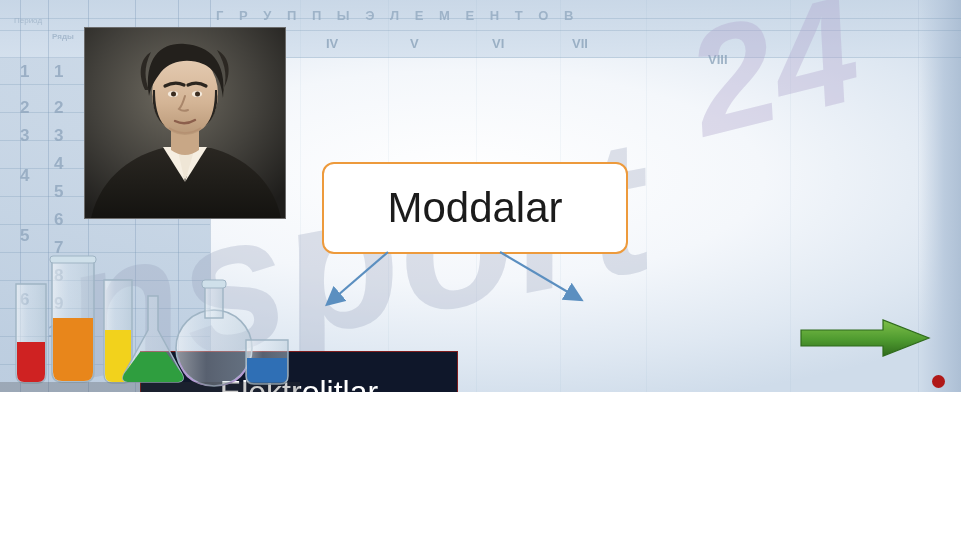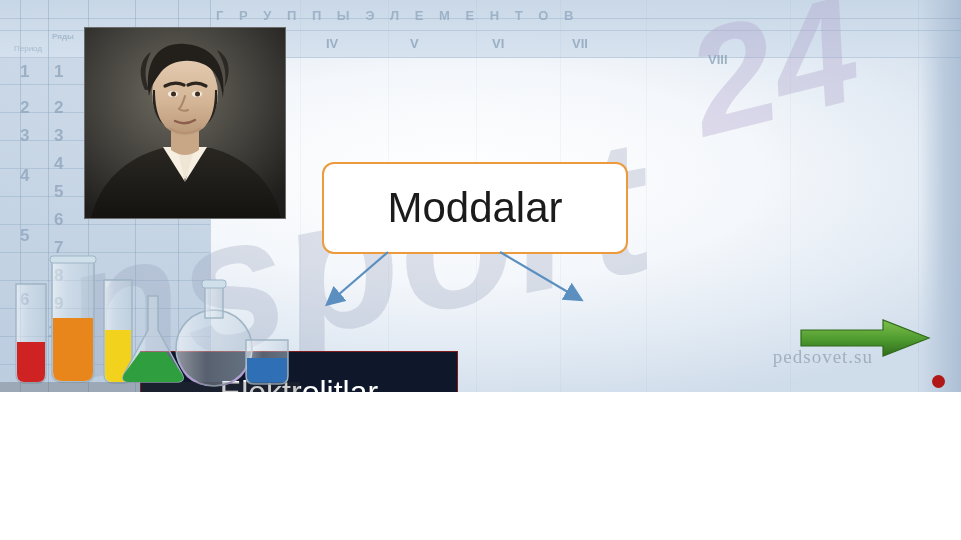--- a/index.html
+++ b/index.html
@@ -236,21 +236,21 @@
   <div class="grid-line-h" style="top:336px;width:210px;"></div>
   <div class="grid-line-h" style="top:364px;width:210px;"></div>
 
   <div class="pt-head" style="left:216px; top:8px;">Г  Р  У  П  П  Ы     Э  Л  Е  М  Е  Н  Т  О  В</div>
   <div class="pt-group" style="left:326px; top:36px;">IV</div>
   <div class="pt-group" style="left:410px; top:36px;">V</div>
   <div class="pt-group" style="left:492px; top:36px;">VI</div>
   <div class="pt-group" style="left:572px; top:36px;">VII</div>
   <div class="pt-group" style="left:708px; top:52px;">VIII</div>
 
-  <div class="pt-small" style="left:14px; top:44px;text-align:center;">Период</div>
+  <div class="pt-small" style="left:14px; top:16px;text-align:center;">Период</div>
   <div class="pt-small" style="left:52px; top:32px;font-weight:bold;">Ряды</div>
 
   <div class="pt-rownum" style="left:20px; top:62px;">1</div>
   <div class="pt-rownum" style="left:20px; top:98px;">2</div>
   <div class="pt-rownum" style="left:20px; top:126px;">3</div>
   <div class="pt-rownum" style="left:20px; top:166px;">4</div>
   <div class="pt-rownum" style="left:20px; top:226px;">5</div>
   <div class="pt-rownum" style="left:20px; top:290px;">6</div>
   <div class="pt-rownum" style="left:20px; top:342px;">7</div>
 
@@ -264,21 +264,20 @@
   <div class="pt-rownum" style="left:54px; top:266px;">8</div>
   <div class="pt-rownum" style="left:54px; top:294px;">9</div>
   <div class="pt-rownum" style="left:48px; top:322px;">10</div>
 
   <div class="pt-small" style="left:14px; top:372px;margin-top:27px;">Лантаноиды</div>
   <div class="pt-small" style="left:14px; top:394px;">Актиноиды</div>
   <div class="pt-small" style="left:108px; top:356px; font-size:13px;">H₂</div>
 
   <div class="wm-big" style="left:60px; top:150px;">nsport</div>
   <div class="wm-24" style="left:690px; top:-20px;">24</div>
-  <div class="wm-site">pedsovet.su</div>
 
   <div class="portrait">
     <svg width="200" height="190" viewBox="0 0 200 190" xmlns="http://www.w3.org/2000/svg">
       <defs>
         <radialGradient id="bgp" cx="45%" cy="35%" r="75%">
           <stop offset="0%" stop-color="#6e6a60"></stop>
           <stop offset="55%" stop-color="#43413c"></stop>
           <stop offset="100%" stop-color="#1e1d1b"></stop>
         </radialGradient>
         <linearGradient id="face" x1="0" y1="0" x2="0" y2="1">

